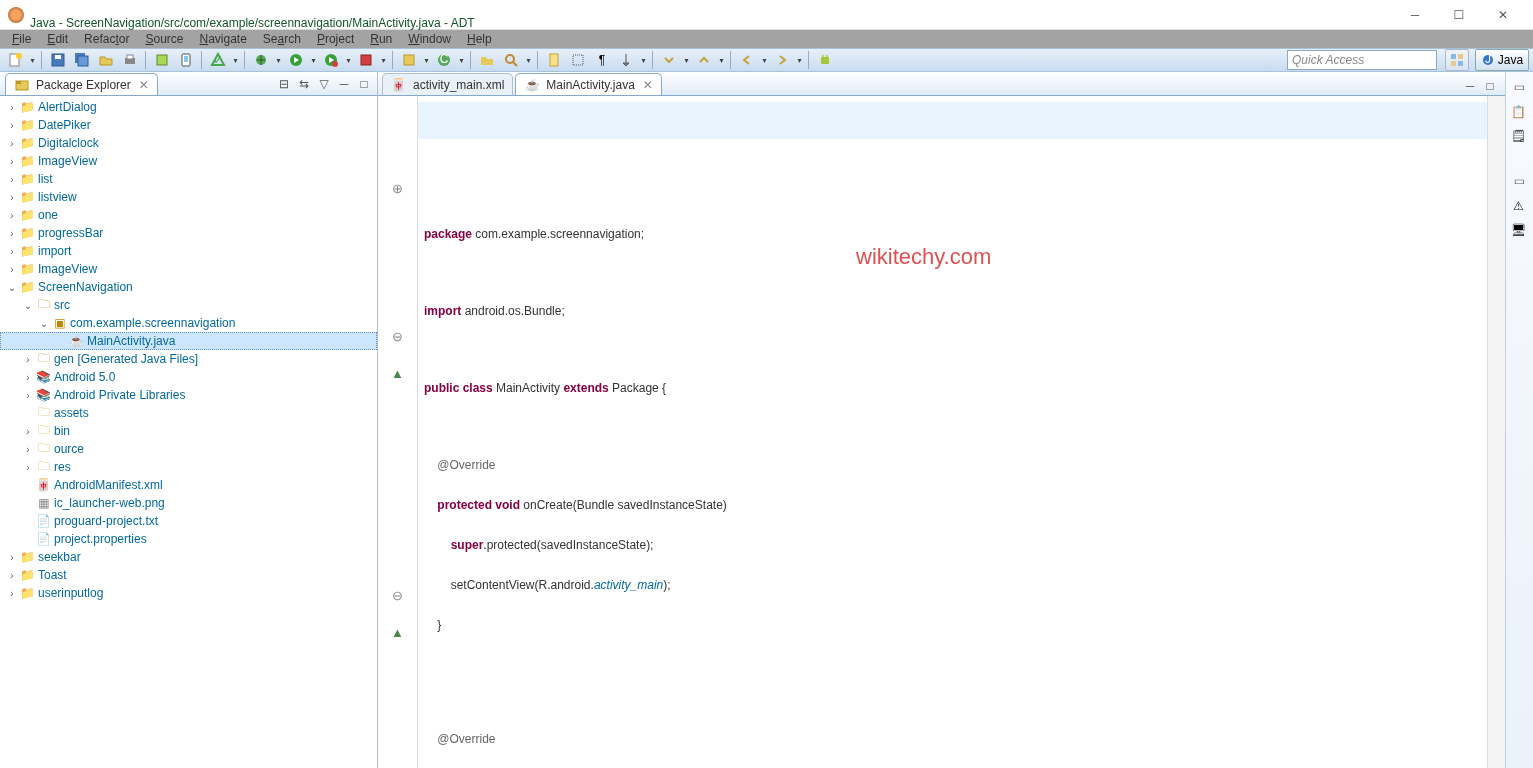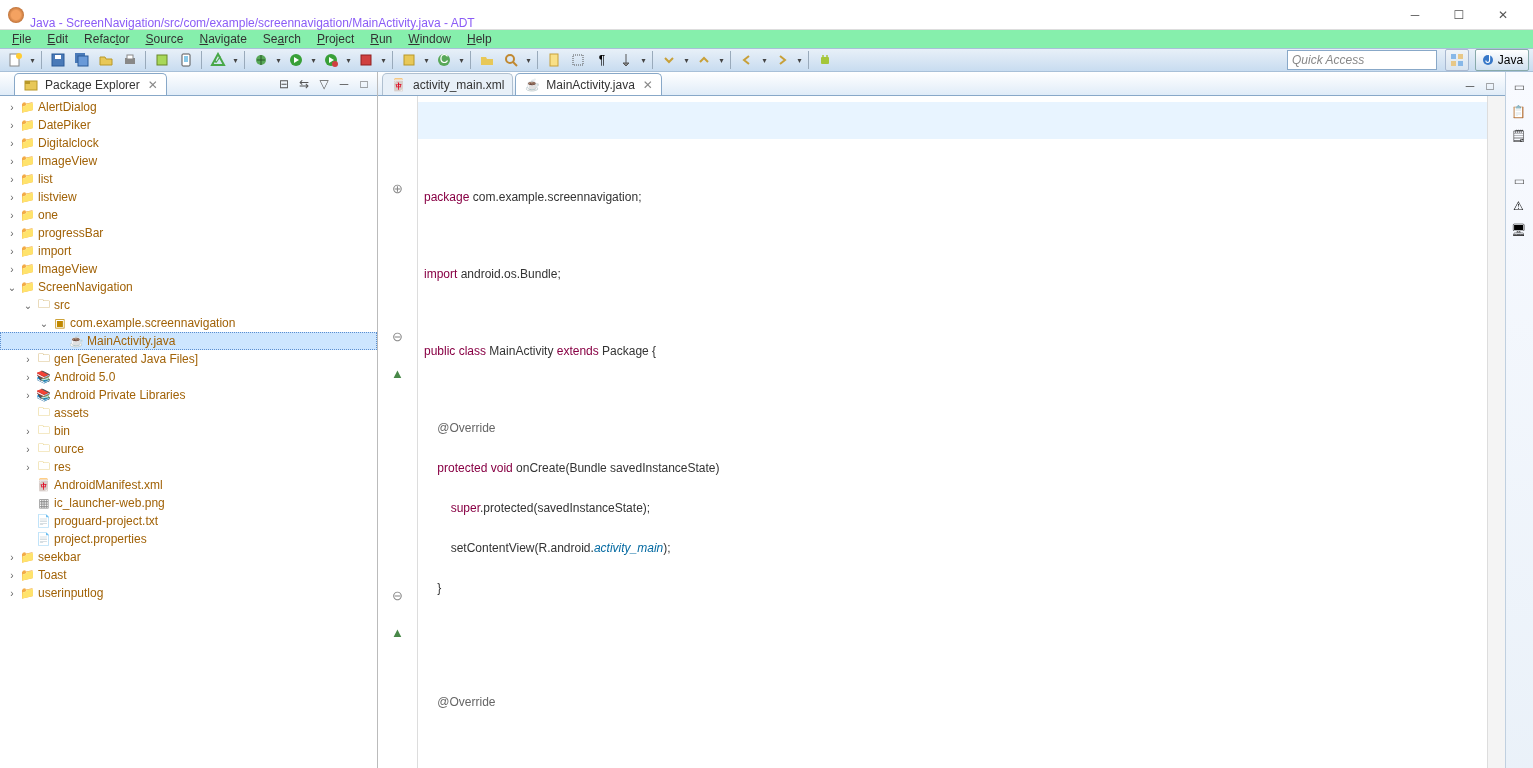--- a/index.html
+++ b/index.html
@@ -1,64 +1,64 @@
 <!DOCTYPE html>
 <html><head>
 <meta charset="utf-8">
 <style>
 * { box-sizing: border-box; margin: 0; padding: 0; font-family: "Segoe UI", Tahoma, sans-serif; font-size: 12px; }
 body { background: #fff; width: 1533px; height: 768px; display: flex; flex-direction: column; overflow: hidden; }
 .title-bar { height: 30px; background: #fff; display: flex; align-items: center; padding: 0 8px; border-bottom: 1px solid #ddd; }
 .title-bar .app-icon { width: 16px; height: 16px; background: radial-gradient(circle,#f4a261 40%,#8b4513 100%); border-radius: 50%; margin-right: 6px; }
-.title-bar .title-text { color: #8b5cf6; flex: 1; margin-top: 16px; }
+.title-bar .title-text { color: #14532d; flex: 1; margin-top: 16px; }
 .title-bar .win-btn { width: 44px; height: 28px; display: flex; align-items: center; justify-content: center; color: #555; cursor: pointer; }
-.menu-bar { height: 22px; background: #86efac; display: flex; align-items: center; padding: 0 4px; }
+.menu-bar { height: 22px; background: #a3a3a3; display: flex; align-items: center; padding: 0 4px; }
 .menu-item { padding: 2px 8px; color: #333; cursor: pointer; }
 .menu-item .ul { text-decoration: underline; }
 .toolbar { height: 28px; background: linear-gradient(#e8f0f8,#c8dcf0); border-top: 1px solid #a8c0d8; border-bottom: 1px solid #a8c0d8; display: flex; align-items: center; padding: 0 4px; gap: 2px; }
 .tb-btn { width: 22px; height: 22px; display: flex; align-items: center; justify-content: center; border: 1px solid transparent; border-radius: 2px; cursor: pointer; }
 .tb-sep { width: 2px; height: 18px; border-left: 1px solid #9ab; margin: 0 2px; }
 .tb-dd { width: 9px; display:flex; align-items:center; justify-content:center; color:#444; font-size:8px; }
 .quick-access { margin-left: auto; width: 150px; height: 20px; border: 1px solid #88a8c8; background: #fff; padding: 0 4px; color: #888; font-style: italic; display:flex; align-items:center; }
 .persp-btn { width: 24px; height: 22px; border:1px solid #a8b8d0; background:linear-gradient(#f0f4f8,#d8e4f0); margin-left:6px; border-radius:2px; display:flex; align-items:center; justify-content:center; cursor:pointer; }
 .persp-java { width:54px; height:22px; border:1px solid #8aa; background:linear-gradient(#fff,#d0e0f0); margin-left:4px; border-radius:2px; display:flex; align-items:center; justify-content:center; gap:3px; cursor:pointer; }
 .main-area { flex: 1; display: flex; background: #fff; }
 .sidebar { width: 378px; display:flex; flex-direction:column; border-right:1px solid #bbb; }
-.view-tab-row { height: 24px; background: linear-gradient(#fff,#e0ecf8); display:flex; align-items:flex-end; border-bottom:1px solid #88a8c8; padding-left:14px; }
+.view-tab-row { height: 24px; background: linear-gradient(#fff,#e0ecf8); display:flex; align-items:flex-end; border-bottom:1px solid #88a8c8; padding-left:5px; }
 .view-tab { height: 22px; background:#fff; border:1px solid #88a8c8; border-bottom:none; border-radius:5px 5px 0 0; padding:0 8px; display:flex; align-items:center; gap:4px; color:#333; }
 .view-tab .close-x { color:#888; margin-left:4px; cursor:pointer; }
 .view-toolbar { margin-left:auto; display:flex; align-items:center; gap:2px; padding-right:4px; height:22px; }
 .view-tb-btn { width:18px; height:18px; display:flex; align-items:center; justify-content:center; cursor:pointer; color:#555; }
 .tree { flex:1; overflow:auto; padding:2px 0; background:#fff; }
 .tree-row { display:flex; align-items:center; height:18px; padding-left:4px; cursor:pointer; white-space:nowrap; }
 .tree-row.selected { background:#cde6ff; border:1px dotted #5a8ed0; }
 .tw { display:inline-block; width:16px; text-align:center; color:#666; font-size:10px; cursor:pointer; }
 .ic { width:16px; height:16px; display:inline-flex; align-items:center; justify-content:center; margin-right:2px; }
 .ic-proj { color:#c08800; }
 .ic-folder { color:#d8b030; }
 .ic-pkgfolder { color:#b88820; }
 .ic-pkg { color:#c08800; }
 .ic-java { color:#3060c0; }
 .ic-lib { color:#885500; }
 .ic-file { color:#888; }
 .ic-xml { color:#5080c0; }
-.tree-label { color:#a16207; }
+.tree-label { color:#0369a1; }
 .editor-pane { flex:1; display:flex; flex-direction:column; }
 .editor-tab-row { height: 24px; background: linear-gradient(#fff,#e0ecf8); display:flex; align-items:flex-end; border-bottom:1px solid #88a8c8; padding-left:4px; }
 .ed-tab { height:22px; border:1px solid #b0c0d0; border-bottom:none; border-radius:5px 5px 0 0; background:#e8f0f8; padding:0 8px; display:flex; align-items:center; gap:4px; color:#333; margin-right:2px; cursor:pointer; }
 .ed-tab.active { background:#fff; border-color:#88a8c8; }
 .ed-tab .close-x { color:#888; margin-left:4px; }
 .ed-toolbar-right { margin-left:auto; display:flex; gap:2px; padding-right:6px; }
 .editor-body { flex:1; display:flex; background:#fff; position:relative; overflow:hidden; }
 .gutter { width:40px; background:#fff; border-right:1px solid #ddd; display:flex; flex-direction:column; }
 .gutter-mark { height:37px; display:flex; align-items:center; justify-content:center; font-size:13px; }
 .code-area { flex:1; padding:6px 0 0 6px; font-family:"Consolas","Courier New",monospace; font-size:27px; line-height:37px; white-space:pre; color:#333; overflow:hidden; position:relative; }
 .code-area .hl-line { position:absolute; left:0; right:0; height:37px; background:#e8f4ff; z-index:0; top:6px; }
 .code-area pre { position:relative; z-index:1; margin:0; font-family:inherit; font-size:inherit; }
-.kw { color:#880044; font-weight:normal; }
+.kw { color:#880044; font-weight:bold; }
 .ann { color:#666; }
 .it { color:#0369a1; font-style:italic; }
 .overview { width:18px; background:#f4f4f4; border-left:1px solid #ddd; }
 .watermark { position:absolute; color:#e05050; font-size:22px; font-family:"Segoe UI",sans-serif; z-index:5; }
 .right-strip { width:28px; background:linear-gradient(#f8faff,#e8f0f8); border-left:1px solid #c0d0e0; display:flex; flex-direction:column; align-items:center; padding-top:6px; gap:8px; }
 .right-strip .ic { cursor:pointer; }
 svg { display:block; }
 </style>
 </head>
 <body>
@@ -464,20 +464,21 @@
         <div class="gutter-mark"></div>
         <div class="gutter-mark"></div>
         <div class="gutter-mark"></div>
         <div class="gutter-mark"></div>
         <div class="gutter-mark"></div>
         <div class="gutter-mark" style="color:#888">⊖</div>
         <div class="gutter-mark" style="color:#488848">▲</div>
       </div>
       <div class="code-area">
         <div class="hl-line"></div>
+        <div class="watermark" style="top:142px; left:438px">wikitechy.com</div>
 <pre><span class="kw">package</span><span> com.example.screennavigation;</span>
 
 <span class="kw">import</span><span> android.os.Bundle;</span>
 
 <span class="kw">public class</span><span> MainActivity </span><span class="kw">extends</span><span> Package {</span>
 
 <span class="ann">    @Override</span>
 <span class="kw">    protected void</span><span> onCreate(Bundle savedInstanceState) </span>
 <span class="kw">        super</span><span>.protected(savedInstanceState);</span>
 <span>        setContentView(R.android.</span><span class="it">activity_main</span><span>);</span>

